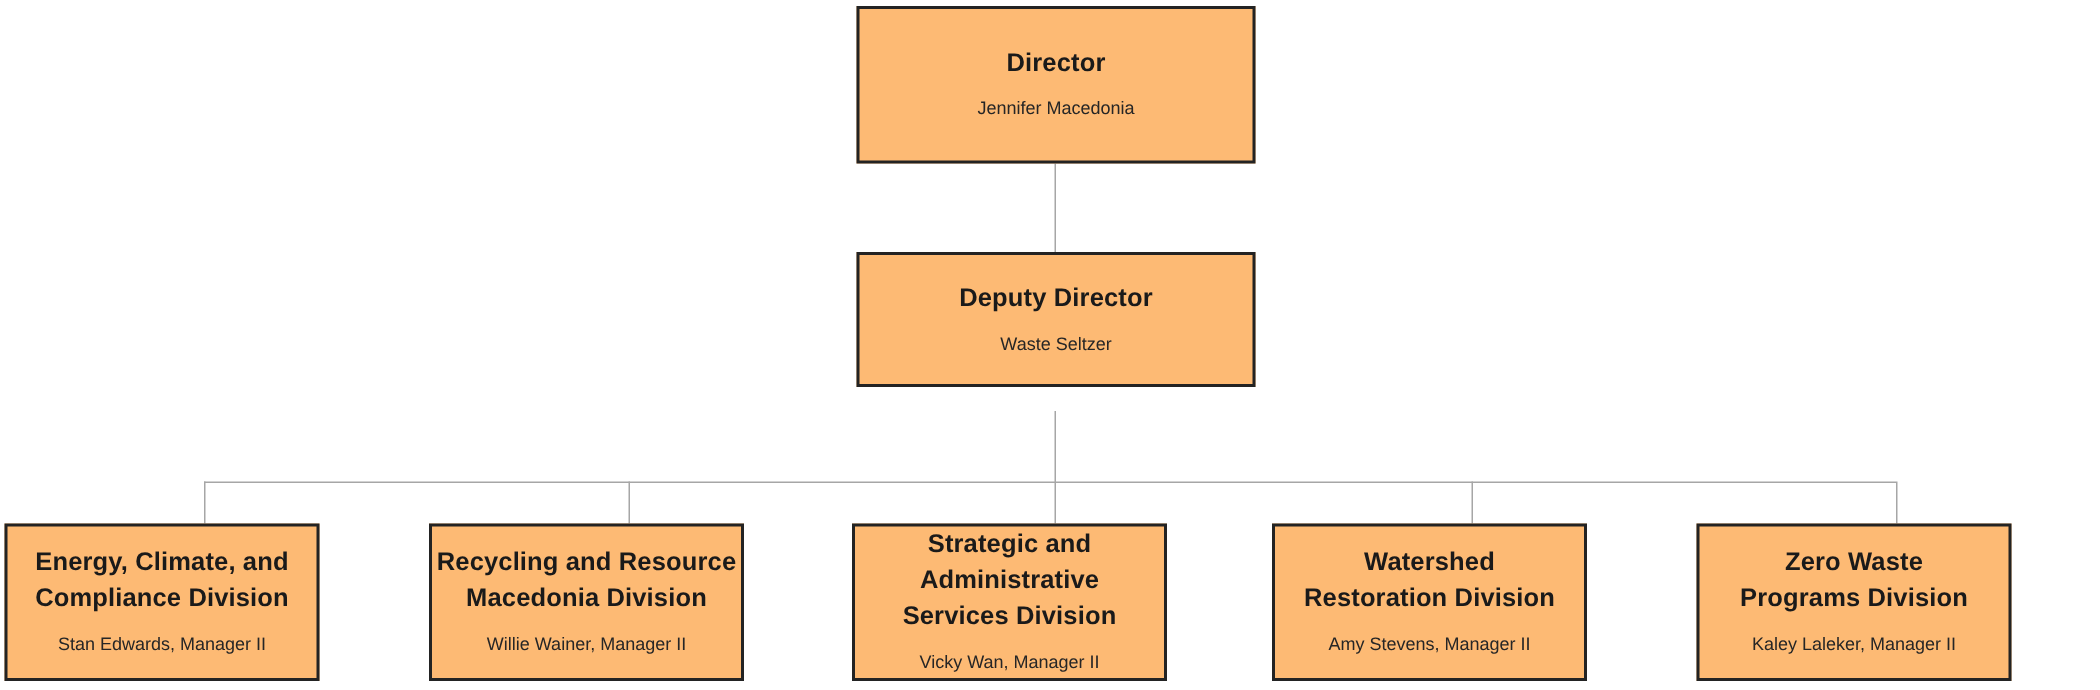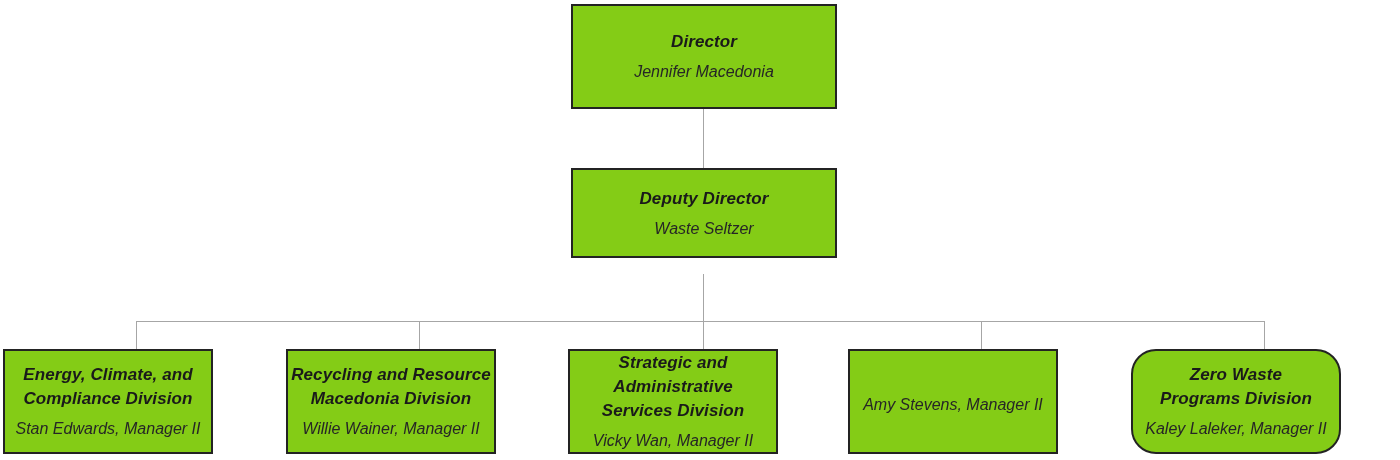--- a/index.html
+++ b/index.html
@@ -11,59 +11,58 @@
   .canvas {
     position: relative;
     width: 1400px;
     height: 460px;
     background: #ffffff;
     overflow: hidden;
   }
   .node {
     position: absolute;
     box-sizing: border-box;
-    background: #84cc16;
+    background: #fdba74;
     border: 2px solid #232323;
     display: flex;
     flex-direction: column;
     align-items: center;
     justify-content: center;
     text-align: center;
     padding: 4px 2px;
-    font-style: italic;
   }
   .node .title {
     font-weight: bold;
     font-size: 17px;
     line-height: 24px;
     color: #1a1a1a;
     letter-spacing: 0.1px;
   }
   .node .person {
-    font-size: 16px;
+    font-size: 12px;
     line-height: 22px;
     margin-top: 7px;
     color: #262626;
   }
   .conn {
     position: absolute;
     background: #a6a6a6;
   }
   .conn.v { width: 1px; }
   .conn.h { height: 1px; }
 
   
   .n-director { left: 571px; top: 4px;   width: 266px; height: 105px; }
   .n-deputy   { left: 571px; top: 168px; width: 266px; height: 90px; }
   .n-div      { top: 349px; height: 105px; width: 210px; }
   .n-div0 { left: 3px; }
   .n-div1 { left: 286px; }
   .n-div2 { left: 568px; }
   .n-div3 { left: 848px; }
-  .n-div4 { left: 1131px; border-radius: 25px; }
+  .n-div4 { left: 1131px; }
 </style>
 </head>
 <body>
 
 <div class="canvas">
 
   <div class="conn v" style="left:703px; top:109px; height:59px"></div>
   <div class="conn v" style="left:703px; top:274px; height:75px"></div>
   <div class="conn h" style="left:136px; top:321px; width:1128px"></div>
   <div class="conn v" style="left:136px; top:321px; height:28px"></div>
@@ -99,20 +98,24 @@
 
   <div class="node n-div n-div2">
     <div class="title">
       <span>Strategic and Administrative</span><br>
       <span>Services Division</span>
     </div>
     <div class="person">Vicky Wan, Manager II</div>
   </div>
 
   <div class="node n-div n-div3">
+    <div class="title">
+      <span>Watershed</span><br>
+      <span>Restoration Division</span>
+    </div>
     <div class="person">Amy Stevens, Manager II</div>
   </div>
 
   <div class="node n-div n-div4">
     <div class="title">
       <span>Zero Waste</span><br>
       <span>Programs Division</span>
     </div>
     <div class="person">Kaley Laleker, Manager II</div>
   </div>

